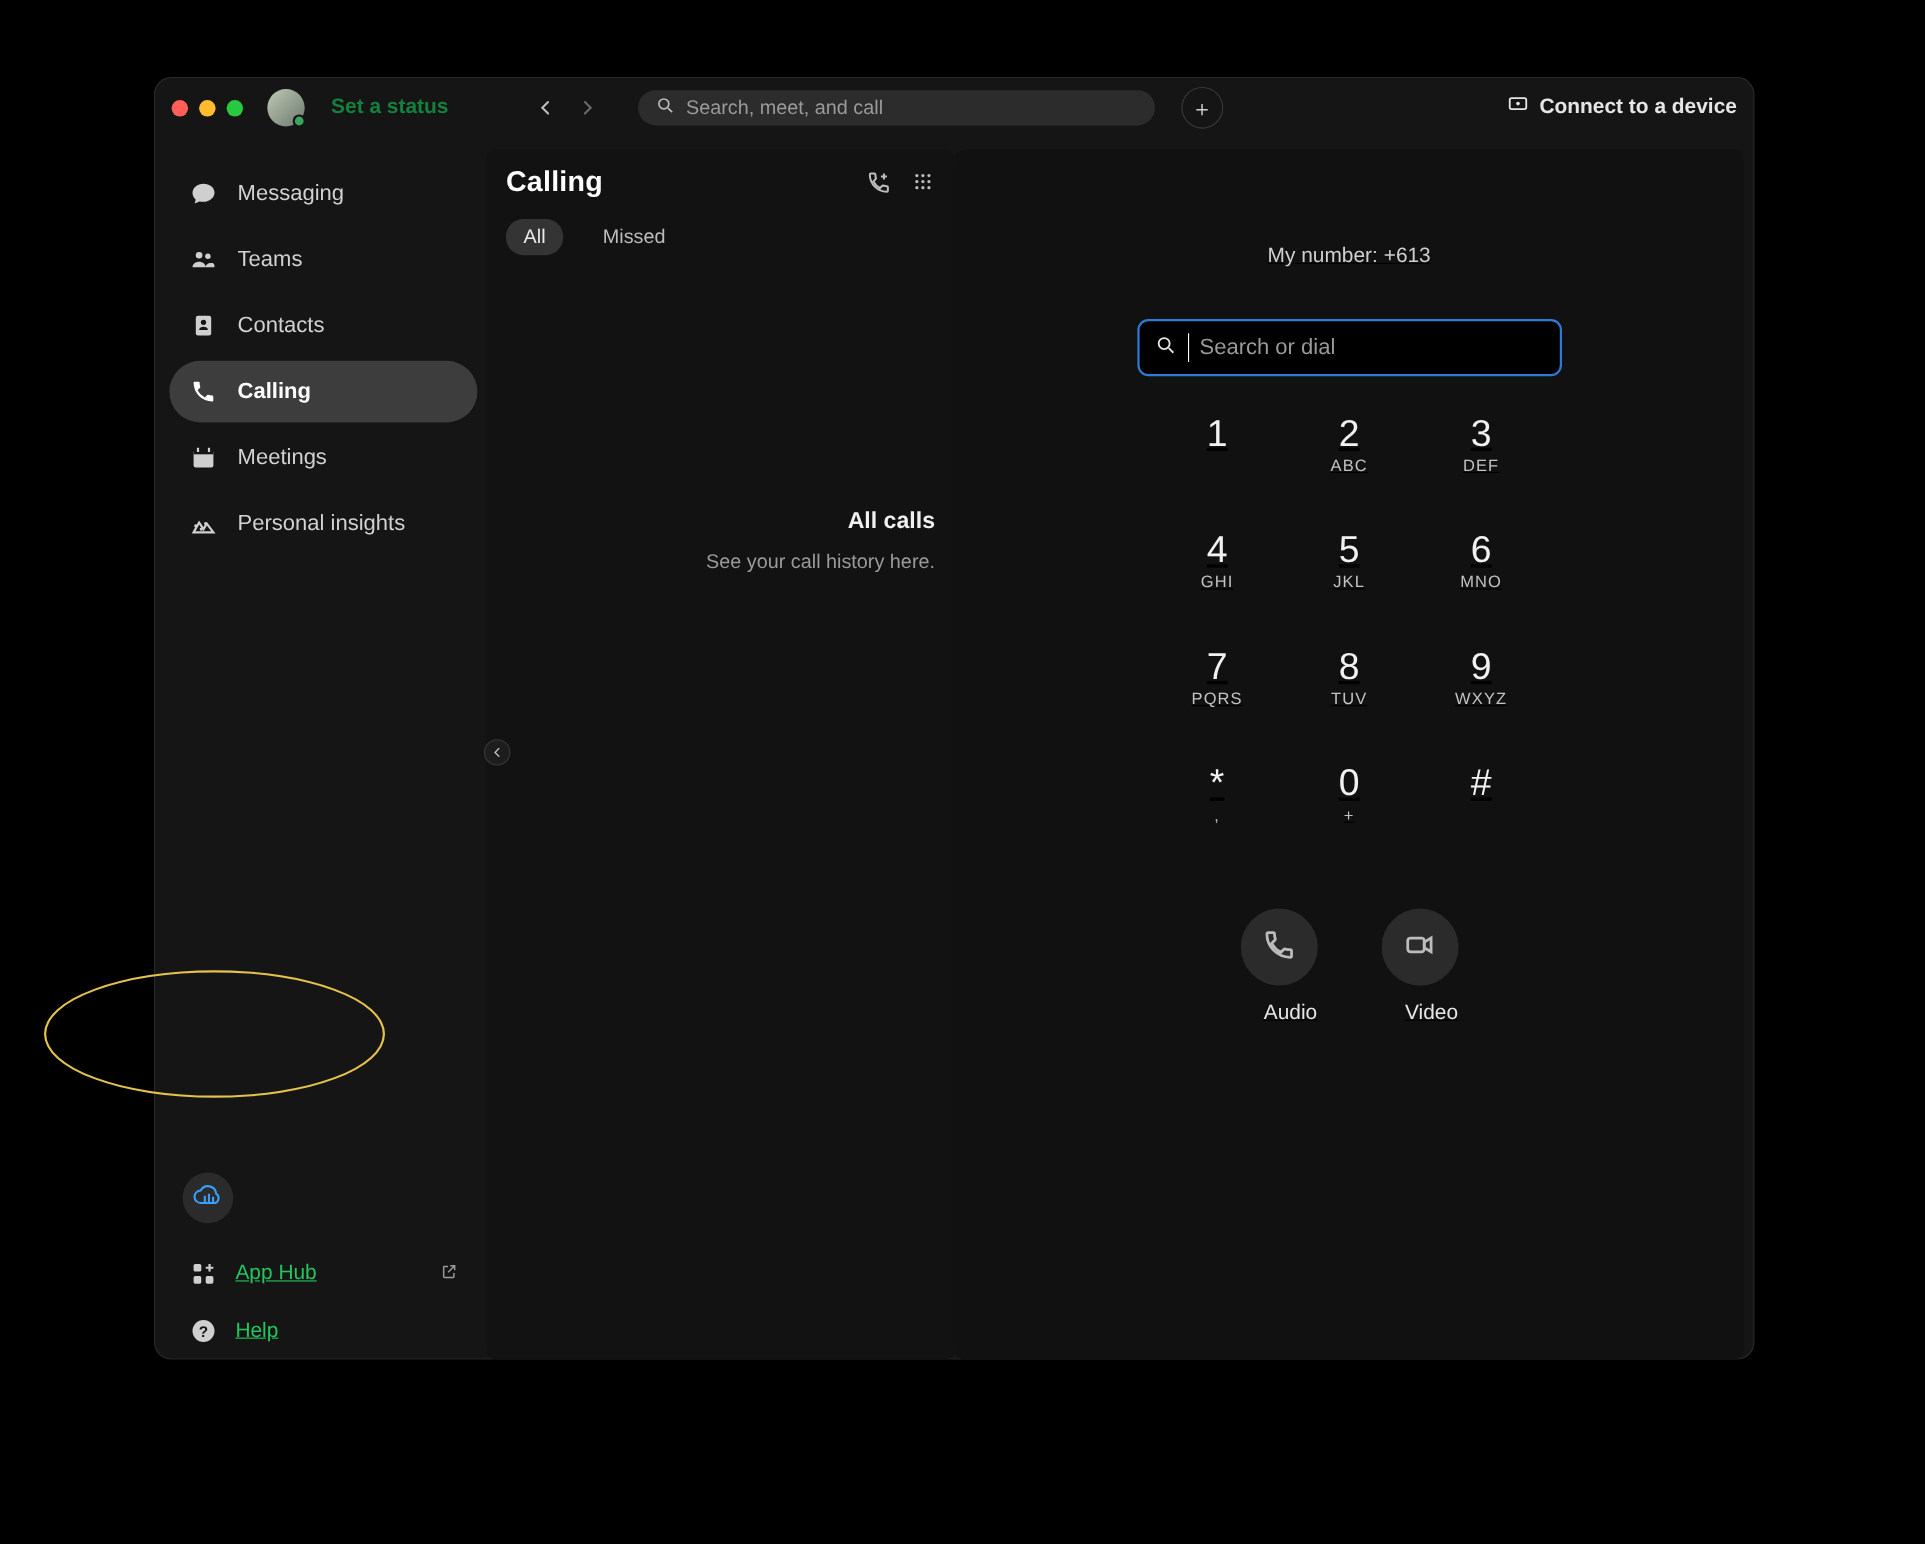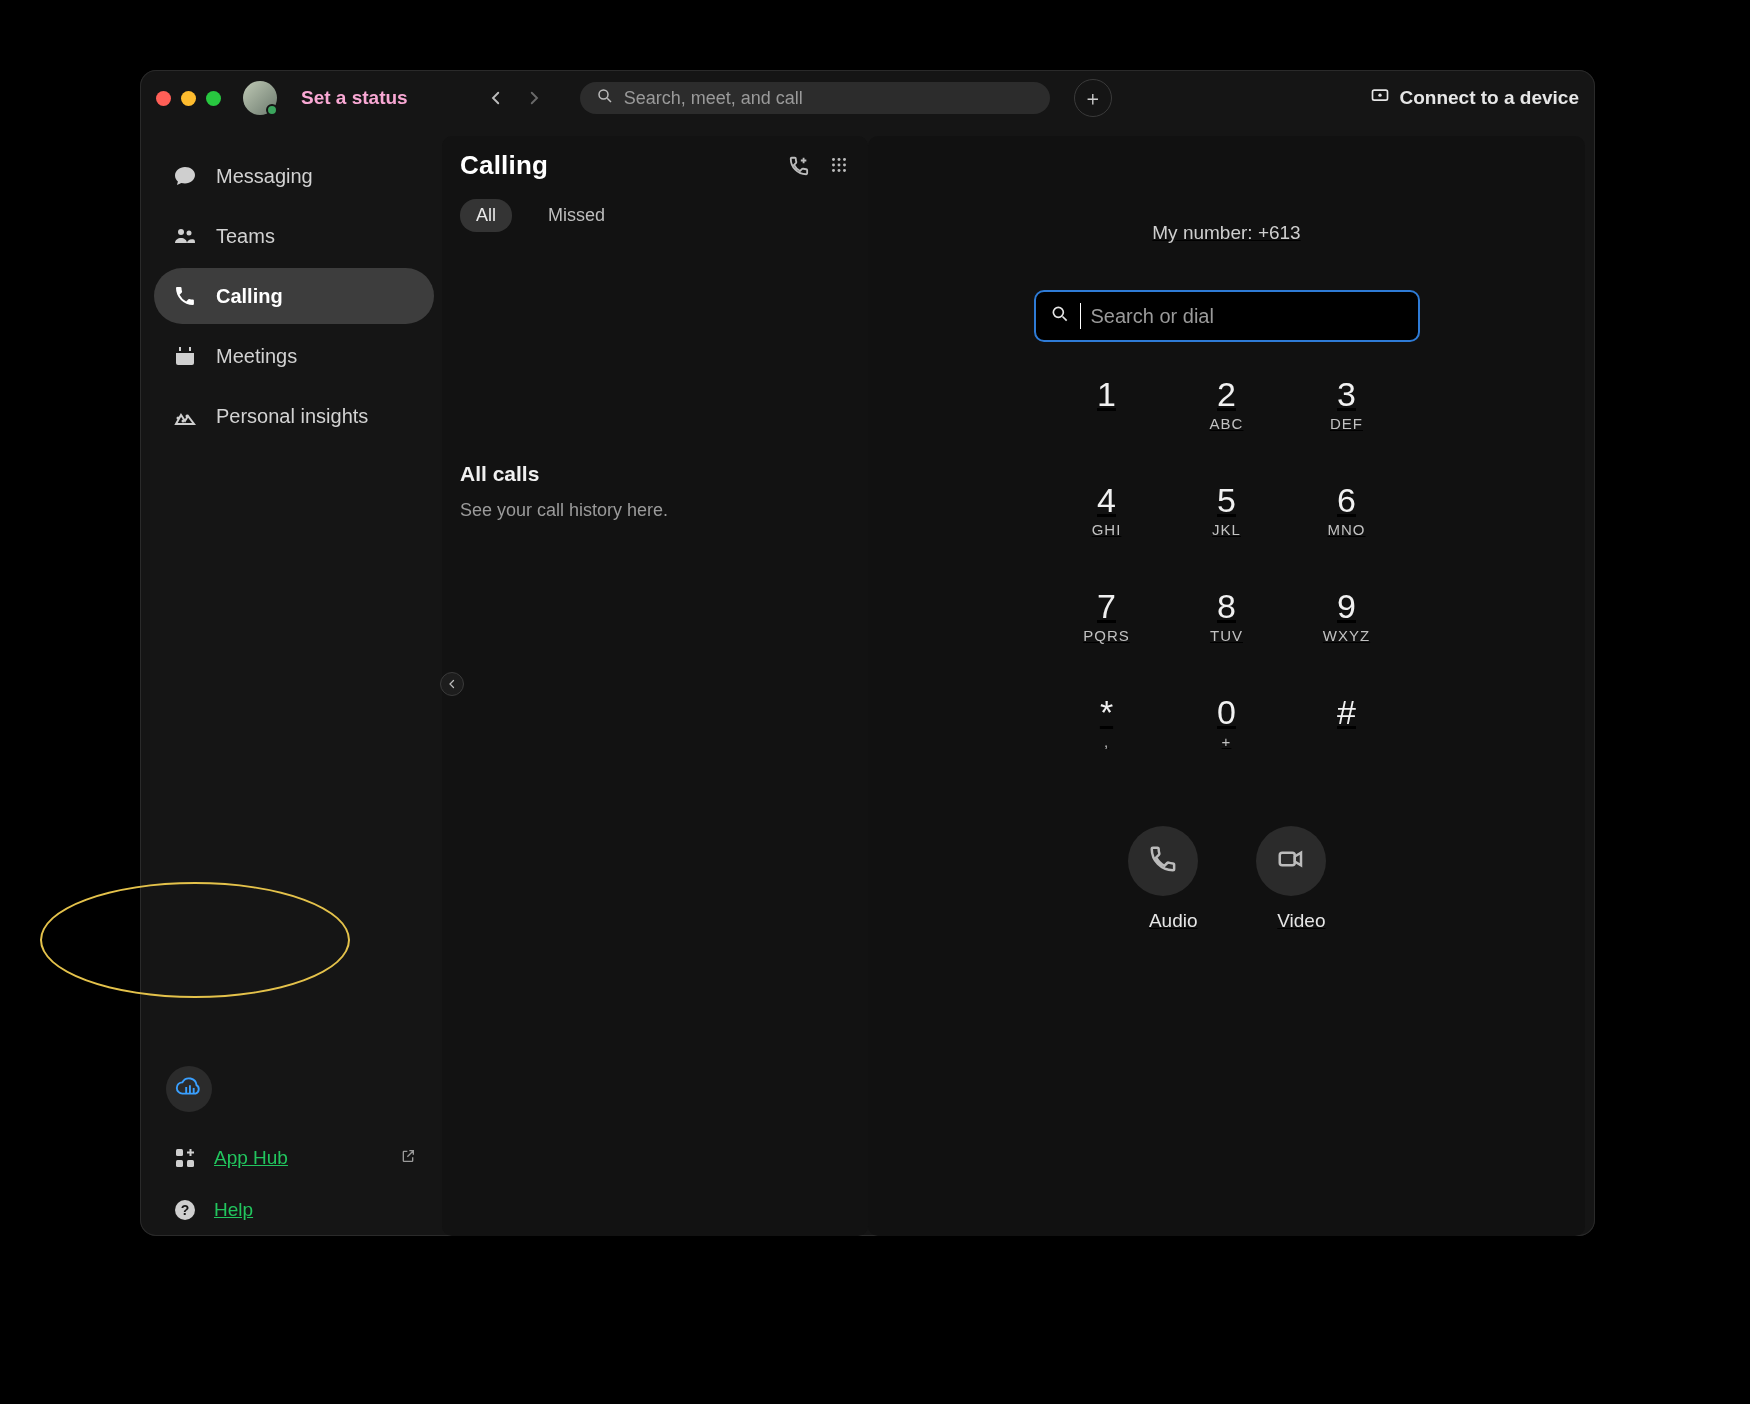--- a/index.html
+++ b/index.html
@@ -26,21 +26,21 @@
     gap:14px;
     position:relative;
   }
   .traffic { display:flex; gap:10px; }
   .tl { width:15px; height:15px; border-radius:50%; }
   .tl.red{background:#ff5f57;} .tl.yellow{background:#febc2e;} .tl.green{background:#28c840;}
 
   .avatar { width:34px; height:34px; border-radius:50%; background:linear-gradient(135deg,#bfc9b5,#6c7a6e); position:relative; margin-left:8px; }
   .avatar .presence { position:absolute; right:-1px; bottom:-1px; width:12px; height:12px; border-radius:50%; background:#3ba55d; border:2px solid #151515; }
 
-  .status-label { color:#f9a8d4; font-size:19px; font-weight:600; margin-left:10px;text-align:right; }
+  .status-label { color:#15803d; font-size:19px; font-weight:600; margin-left:10px;text-align:right; }
 
   .nav-arrows { display:flex; gap:10px; margin-left:60px; }
   .nav-arrow { width:28px; height:28px; display:flex; align-items:center; justify-content:center; color:#8a8a8a; font-size:20px; }
 
   .search-pill {
     flex:0 0 470px;
     height:32px;
     background:#2c2c2c;
     border-radius:20px;
     display:flex;
@@ -146,21 +146,21 @@
   .mid-icons .ic { width:22px; height:22px; }
 
   .tabs {
     display:flex; gap:20px; margin-top:18px; align-items:center;
   }
   .tab {
     color:#bdbdbd; font-size:18px; padding:6px 16px; border-radius:16px;
   }
   .tab.active { background:#343434; color:#e9e9e9; }
 
-  .empty-state { margin-top:230px; text-align:left; }
+  .empty-state { margin-top:230px; text-align:right; }
   .empty-title { color:#f0f0f0; font-size:21px; font-weight:700; }
   .empty-sub { color:#9a9a9a; font-size:18px; margin-top:14px; }
 
   
   .right {
     background:#111;
     border-radius:10px;
     padding:20px;
     display:flex;
     flex-direction:column;
@@ -319,20 +319,30 @@
           <span class="nav-icon">
               <svg viewBox="0 0 24 24">
                 <circle cx="8" cy="8" r="3"></circle>
                 <circle cx="16" cy="9" r="2.5"></circle>
                 <path d="M2 19c0-3 3-5 6-5s6 2 6 5zM14 19c0-2 2-3.8 5-3.8s3 1.6 3 3.8z"></path>
               </svg>
             </span>
           <span>Teams</span>
         </div>
 
+        <div class="nav-item">
+          <span class="nav-icon">
+              <svg viewBox="0 0 24 24">
+                <rect x="5" y="3" width="14" height="18" rx="2"></rect>
+                <circle cx="12" cy="9" r="2.4" fill="#151515"></circle>
+                <path d="M8 16c0-2 2-3 4-3s4 1 4 3z" fill="#151515"></path>
+              </svg>
+            </span>
+          <span>Contacts</span>
+        </div>
 
         <div class="nav-item active">
           <span class="nav-icon">
               <svg viewBox="0 0 24 24">
                 <path d="M6.6 10.8a15 15 0 006.6 6.6l2.2-2.2a1 1 0 011-.25 11 11 0 003.5.56 1 1 0 011 1V20a1 1 0 01-1 1A17 17 0 013 4a1 1 0 011-1h3.5a1 1 0 011 1 11 11 0 00.56 3.5 1 1 0 01-.25 1z"></path>
               </svg>
             </span>
           <span>Calling</span>
         </div>
 

